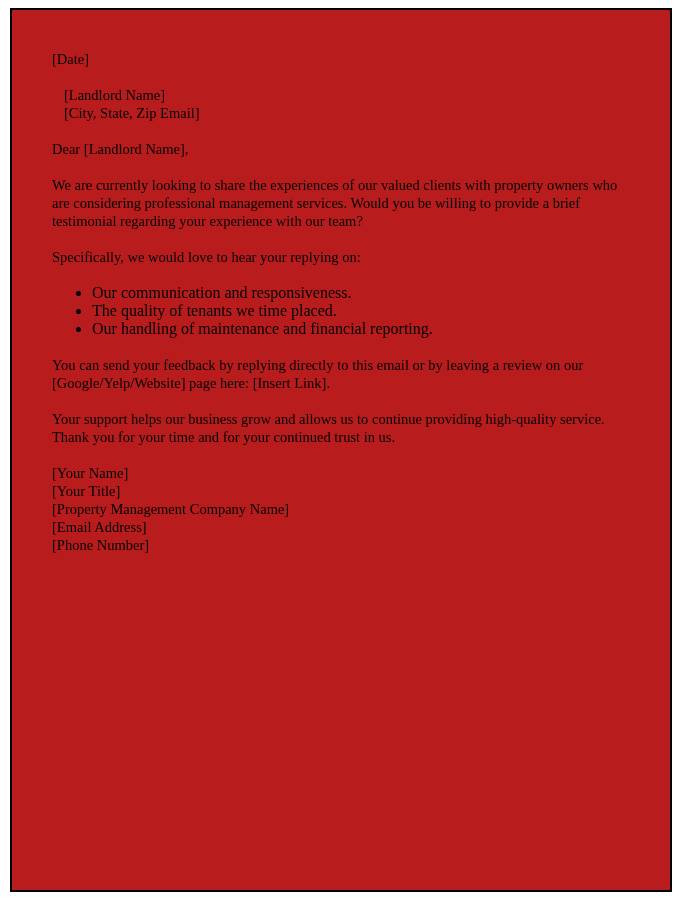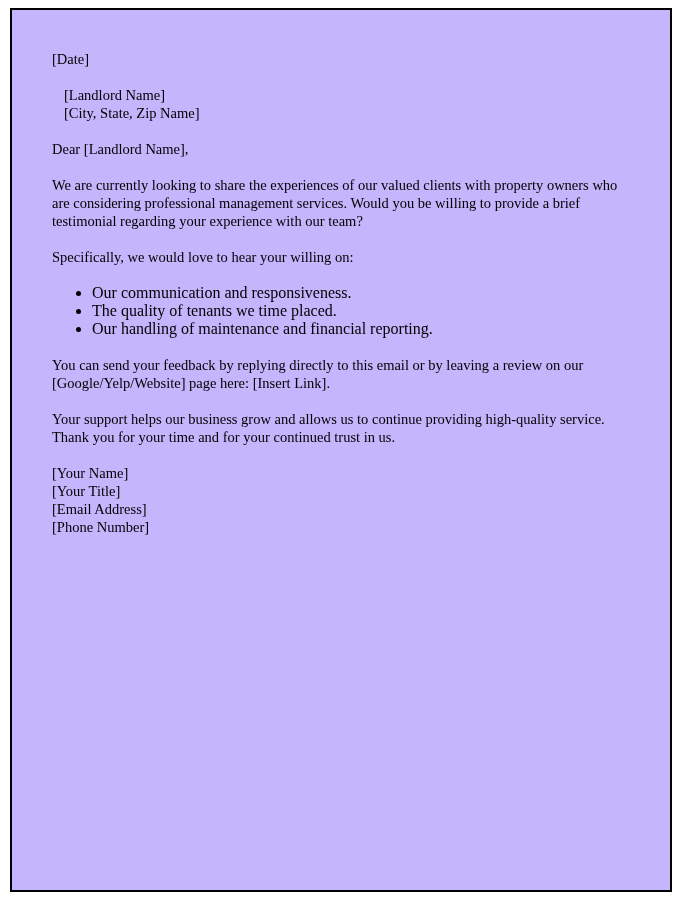--- a/index.html
+++ b/index.html
@@ -15,21 +15,21 @@
     color: #000000;
   }
   .page {
     position: absolute;
     left: 10px;
     top: 8px;
     width: 662px;
     height: 884px;
     box-sizing: border-box;
     border: 2px solid #000000;
-    background: #c4b5fd;
+    background: #b91c1c;
     padding: 40px 38px 40px 40px;
     overflow: hidden;
   }
   .page p {
     margin: 0 0 18px 0;
     font-size: 14.5px;
     line-height: 18px;
   }
   .page p.tight {
     margin-bottom: 0;
@@ -51,41 +51,42 @@
 </style>
 </head>
 <body>
 
 <div class="page">
 
   <p>[Date]</p>
 
   <div class="block-gap">
     <p class="tight">[Landlord Name]</p>
-    <p class="tight">[City, State, Zip Name]</p>
+    <p class="tight">[City, State, Zip Email]</p>
   </div>
 
   <p>Dear [Landlord Name],</p>
 
 
   <p>We are currently looking to share the experiences of our valued clients with property owners who are considering professional management services. Would you be willing to provide a brief testimonial regarding your experience with our team?</p>
 
-  <p>Specifically, we would love to hear your willing on:</p>
+  <p>Specifically, we would love to hear your replying on:</p>
 
   <ul class="bullets">
     <li>Our communication and responsiveness.</li>
     <li>The quality of tenants we time placed.</li>
     <li>Our handling of maintenance and financial reporting.</li>
   </ul>
 
   <p>You can send your feedback by replying directly to this email or by leaving a review on our [Google/Yelp/Website] page here: [Insert Link].</p>
 
   <p>Your support helps our business grow and allows us to continue providing high-quality service. Thank you for your time and for your continued trust in us.</p>
 
 
   <div>
     <p class="tight">[Your Name]</p>
     <p class="tight">[Your Title]</p>
+    <p class="tight">[Property Management Company Name]</p>
     <p class="tight">[Email Address]</p>
     <p class="tight">[Phone Number]</p>
   </div>
 
 </div>
 
 </body></html>

